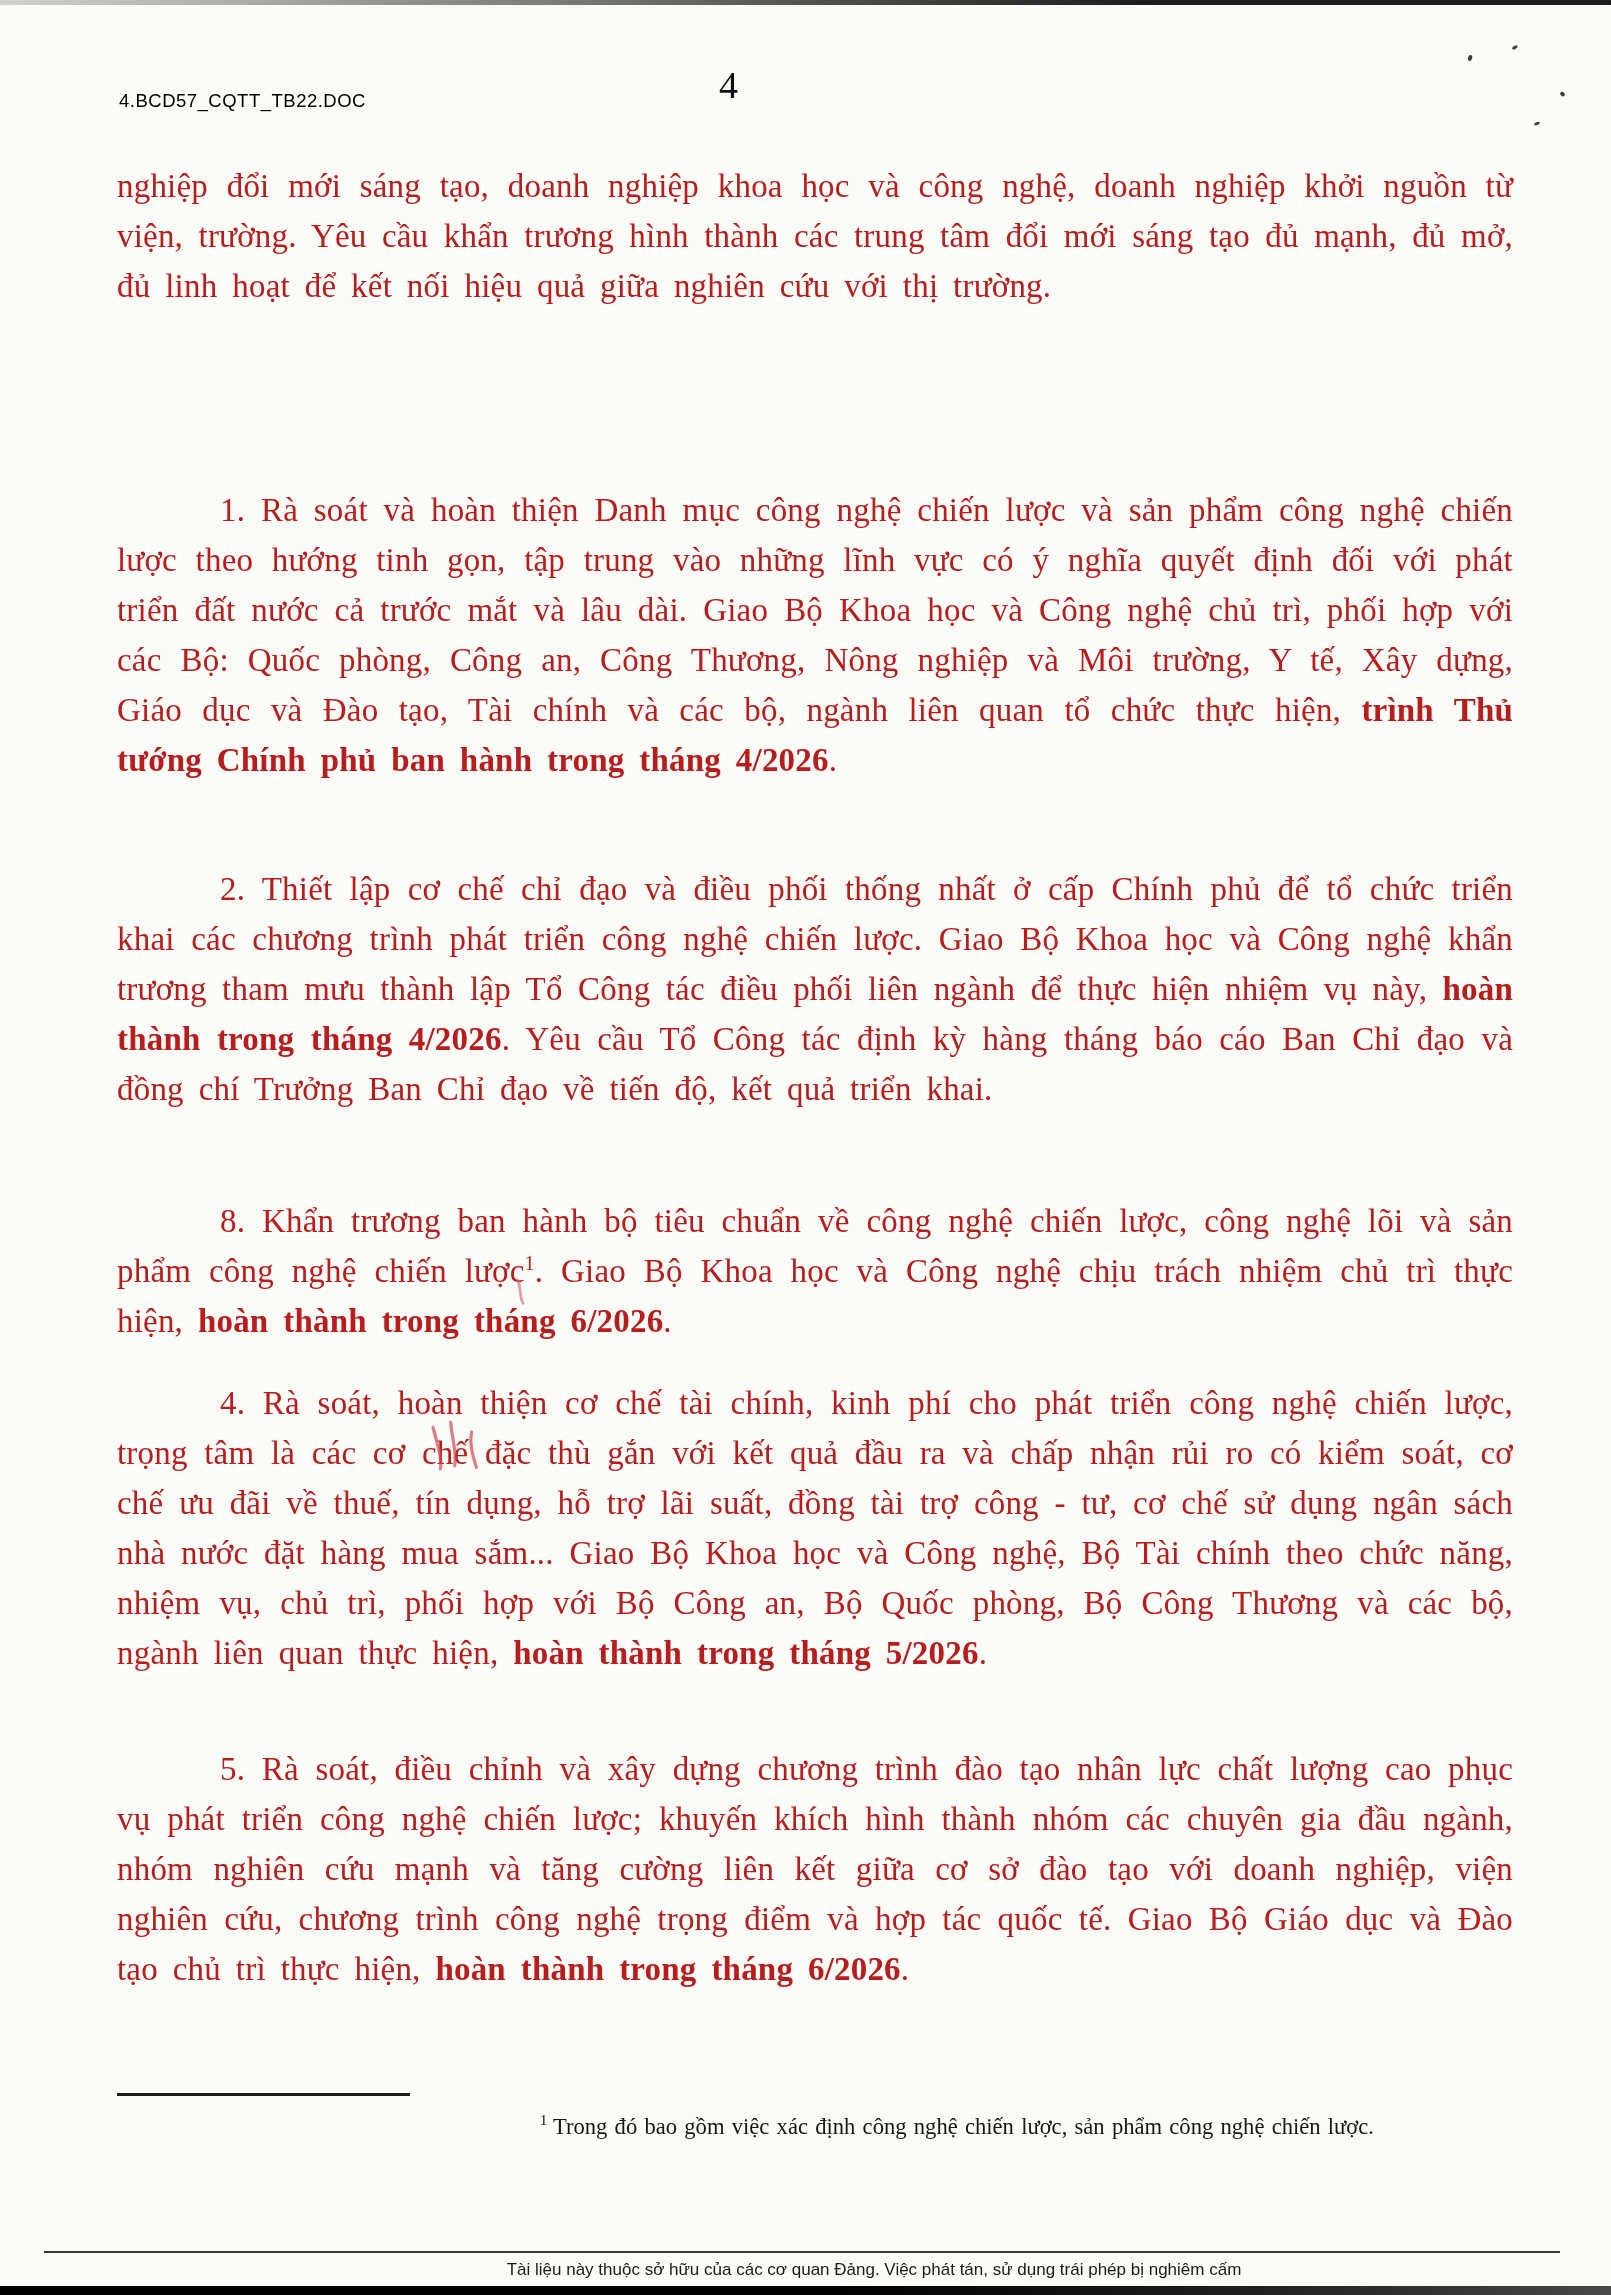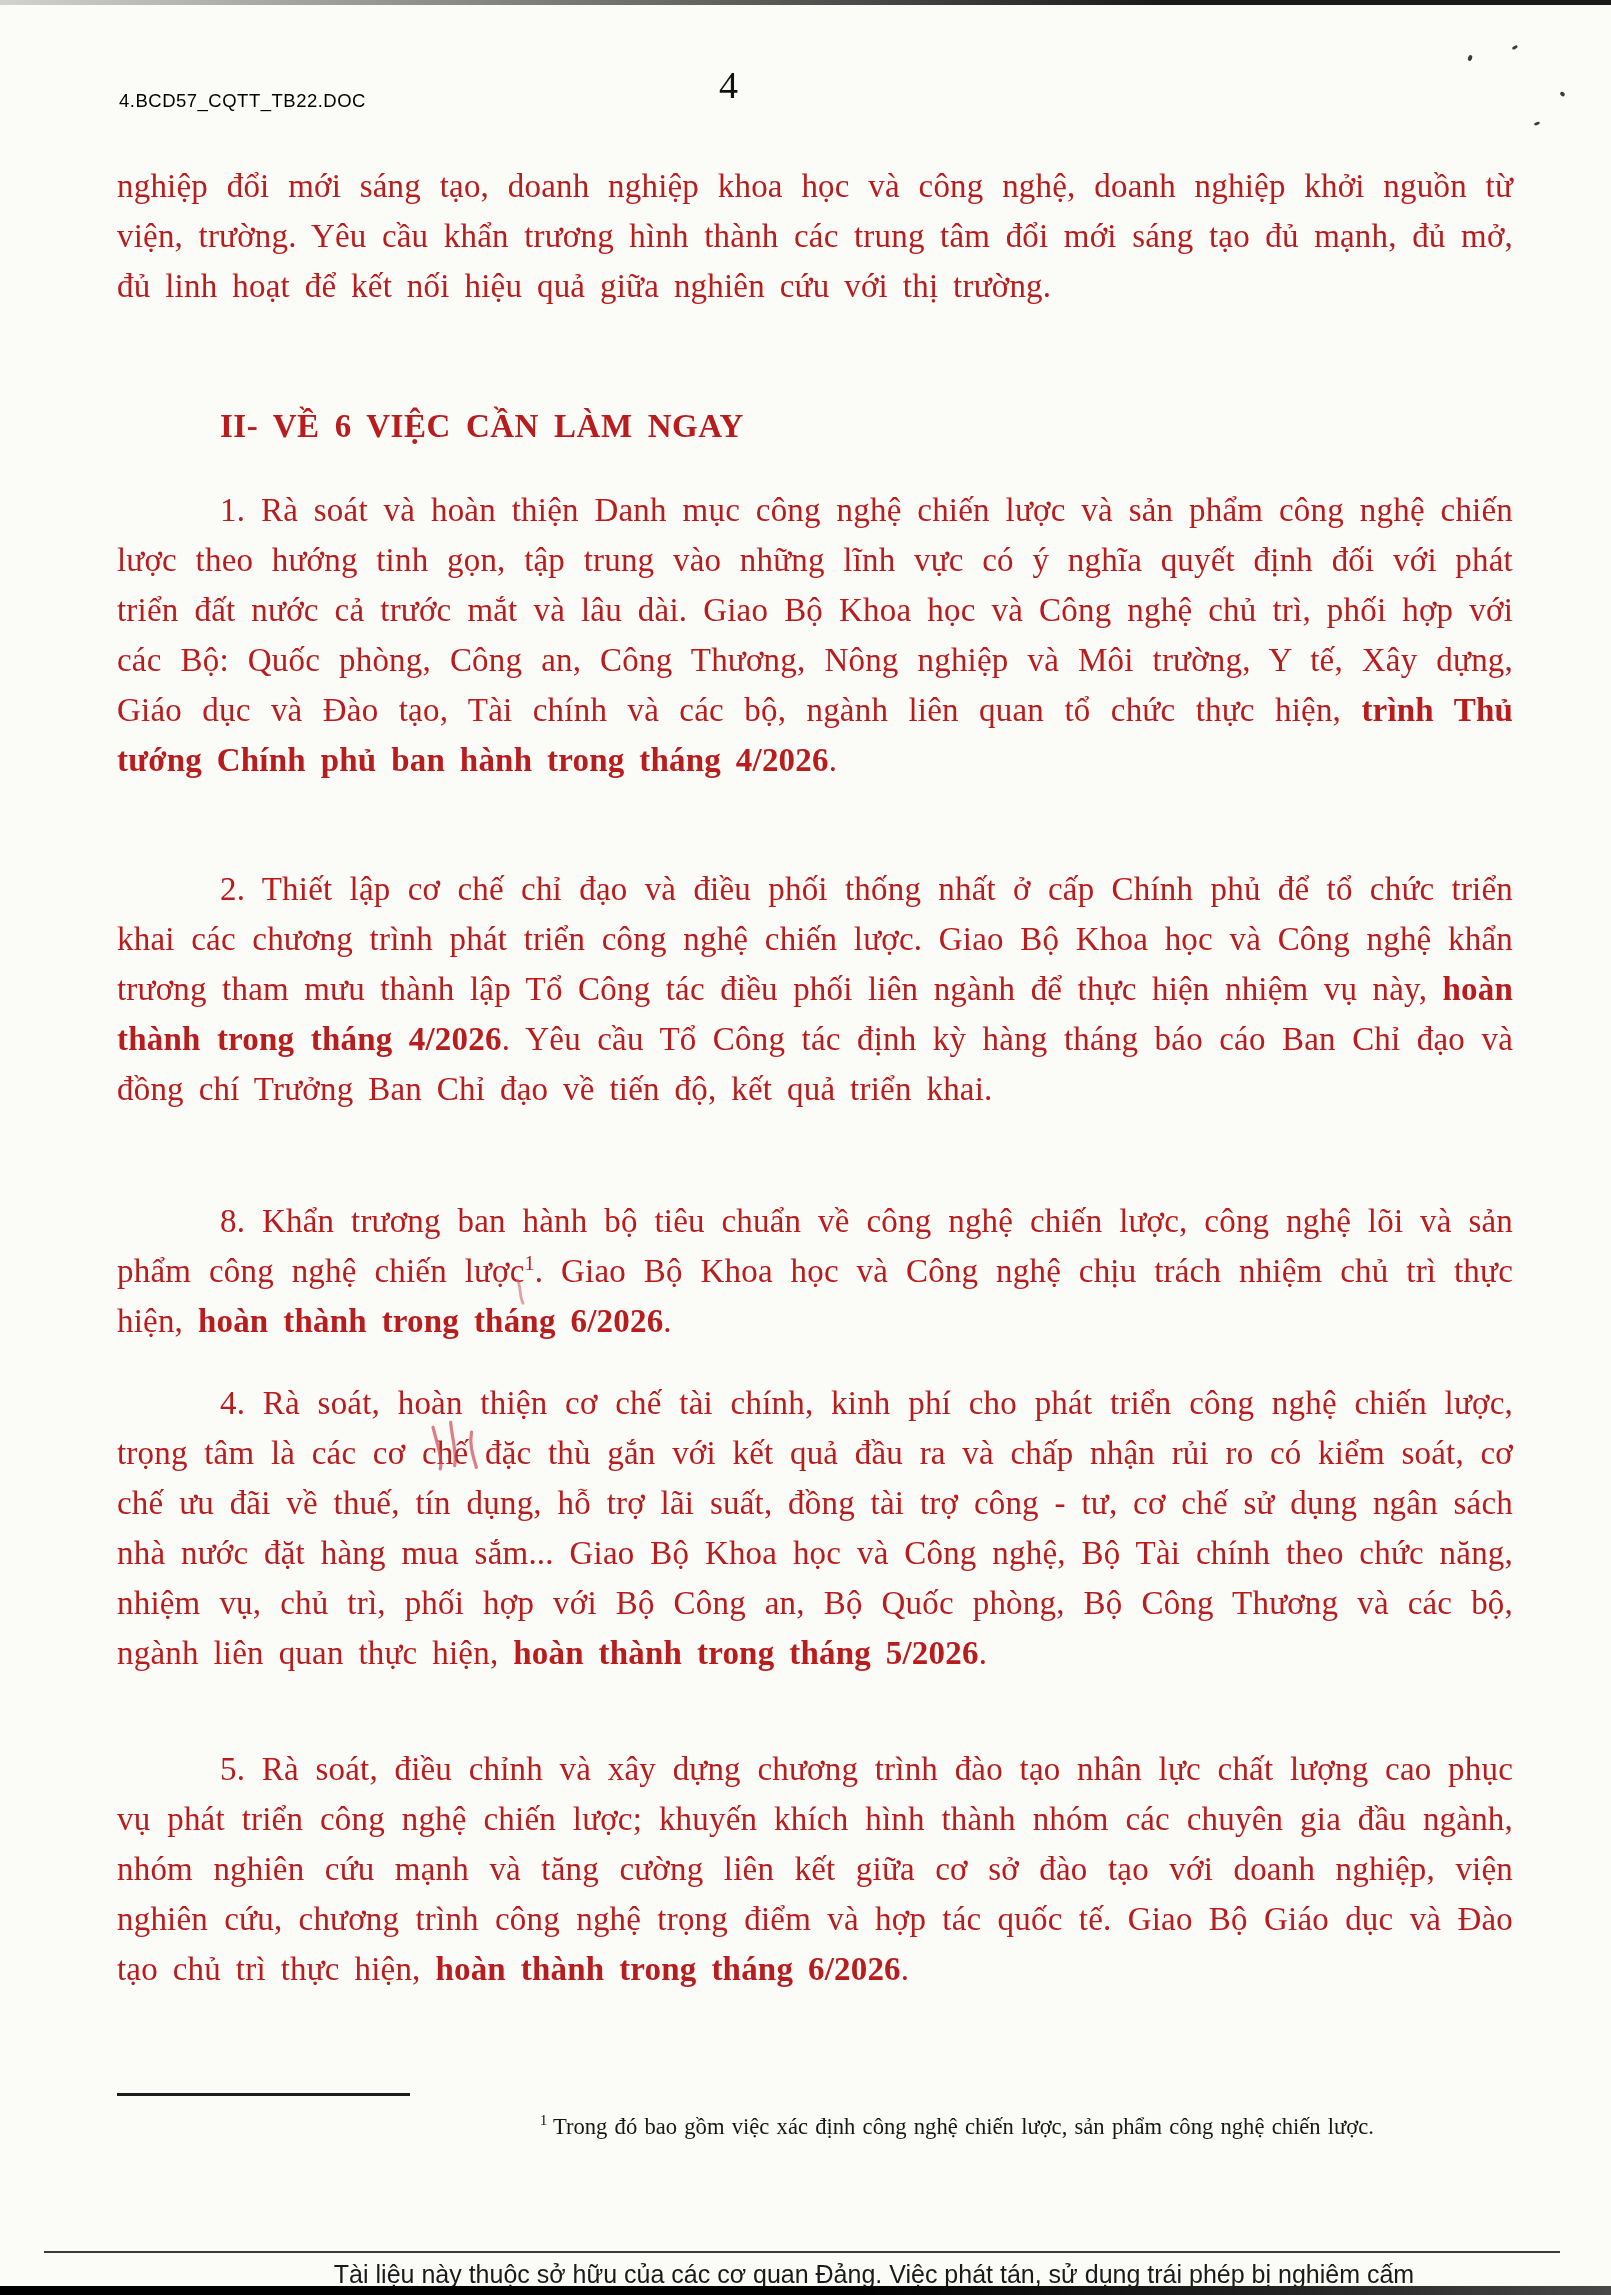--- a/index.html
+++ b/index.html
@@ -33,21 +33,21 @@
     position:absolute; left:117px; top:2111px; width:1257px;
     font-size:22.6px; line-height:32px; text-align:right; color:#161616;
     word-spacing:1.6px;
   }
   .footnote sup { font-size:15.3px; vertical-align:super; line-height:0; margin-right:5.6px; }
   .footer-line { position:absolute; left:44px; top:2251px; width:1516px; height:2.4px; background:#3a3a3a; }
   .footer-notice {
     position:absolute; left:0; top:2260px; width:100%;
     padding-left:137px; text-align:center;
     font-family:"Liberation Sans","DejaVu Sans",sans-serif;
-    font-size:25px; color:#1a1a1a;
+    font-size:17px; color:#1a1a1a;
   }
   .bottombar {
     position:absolute; left:0; bottom:0; width:100%; height:8.9px;
     background:linear-gradient(to right,#000 0%,#000 52%,#232323 80%,#484848 100%);
   }
   .speck { position:absolute; background:#3c3c3c; border-radius:50%; }
   .pen-mark { position:absolute; }
 </style>
 </head>
 <body>
@@ -59,21 +59,20 @@
   <div class="filename">4.BCD57_CQTT_TB22.DOC</div>
   <div class="pagenum">4</div>
 
   <div class="speck" style="left:1468px;top:55px;width:4px;height:6.4px;transform:rotate(20deg)"></div>
   <div class="speck" style="left:1512px;top:46px;width:5.6px;height:3.2px;transform:rotate(-30deg)"></div>
   <div class="speck" style="left:1560px;top:92px;width:4.8px;height:4px;transform:rotate(35deg)"></div>
   <div class="speck" style="left:1534px;top:122px;width:6.4px;height:3.2px;transform:rotate(-20deg)"></div>
 
   <p class="para" style="top:161px"><span>nghiệp đổi mới sáng tạo, doanh nghiệp khoa học và công nghệ, doanh nghiệp khởi nguồn từ viện, trường. Yêu cầu khẩn trương hình thành các trung tâm đổi mới sáng tạo đủ mạnh, đủ mở, đủ linh hoạt để kết nối hiệu quả giữa nghiên cứu với thị trường.</span></p>
 
-  <p class="para heading" style="top:401px">II- VỀ 6 VIỆC CẦN LÀM NGAY</p>
 
   <p class="para indent" style="top:477px"><span>1. Rà soát và hoàn thiện Danh mục công nghệ chiến lược và sản phẩm công nghệ chiến lược theo hướng tinh gọn, tập trung vào những lĩnh vực có ý nghĩa quyết định đối với phát triển đất nước cả trước mắt và lâu dài. Giao Bộ Khoa học và Công nghệ chủ trì, phối hợp với các Bộ: Quốc phòng, Công an, Công Thương, Nông nghiệp và Môi trường, Y tế, Xây dựng, Giáo dục và Đào tạo, Tài chính và các bộ, ngành liên quan tổ chức thực hiện, </span><span class="bold">trình Thủ tướng Chính phủ ban hành trong tháng 4/2026</span><span>.</span></p>
 
   <p class="para indent" style="top:856px"><span>2. Thiết lập cơ chế chỉ đạo và điều phối thống nhất ở cấp Chính phủ để tổ chức triển khai các chương trình phát triển công nghệ chiến lược. Giao Bộ Khoa học và Công nghệ khẩn trương tham mưu thành lập Tổ Công tác điều phối liên ngành để thực hiện nhiệm vụ này, </span><span class="bold">hoàn thành trong tháng 4/2026</span><span>. Yêu cầu Tổ Công tác định kỳ hàng tháng báo cáo Ban Chỉ đạo và đồng chí Trưởng Ban Chỉ đạo về tiến độ, kết quả triển khai.</span></p>
 
   <p class="para indent" style="top:1188px"><span>8. Khẩn trương ban hành bộ tiêu chuẩn về công nghệ chiến lược, công nghệ lõi và sản phẩm công nghệ chiến lược</span><sup class="fnref">1</sup><span>. Giao Bộ Khoa học và Công nghệ chịu trách nhiệm chủ trì thực hiện, </span><span class="bold">hoàn thành trong tháng 6/2026</span><span>.</span></p>
 
   <p class="para indent" style="top:1370px"><span>4. Rà soát, hoàn thiện cơ chế tài chính, kinh phí cho phát triển công nghệ chiến lược, trọng tâm là các cơ chế đặc thù gắn với kết quả đầu ra và chấp nhận rủi ro có kiểm soát, cơ chế ưu đãi về thuế, tín dụng, hỗ trợ lãi suất, đồng tài trợ công - tư, cơ chế sử dụng ngân sách nhà nước đặt hàng mua sắm... Giao Bộ Khoa học và Công nghệ, Bộ Tài chính theo chức năng, nhiệm vụ, chủ trì, phối hợp với Bộ Công an, Bộ Quốc phòng, Bộ Công Thương và các bộ, ngành liên quan thực hiện, </span><span class="bold">hoàn thành trong tháng 5/2026</span><span>.</span></p>
 
   <p class="para indent" style="top:1736px"><span>5. Rà soát, điều chỉnh và xây dựng chương trình đào tạo nhân lực chất lượng cao phục vụ phát triển công nghệ chiến lược; khuyến khích hình thành nhóm các chuyên gia đầu ngành, nhóm nghiên cứu mạnh và tăng cường liên kết giữa cơ sở đào tạo với doanh nghiệp, viện nghiên cứu, chương trình công nghệ trọng điểm và hợp tác quốc tế. Giao Bộ Giáo dục và Đào tạo chủ trì thực hiện, </span><span class="bold">hoàn thành trong tháng 6/2026</span><span>.</span></p>

